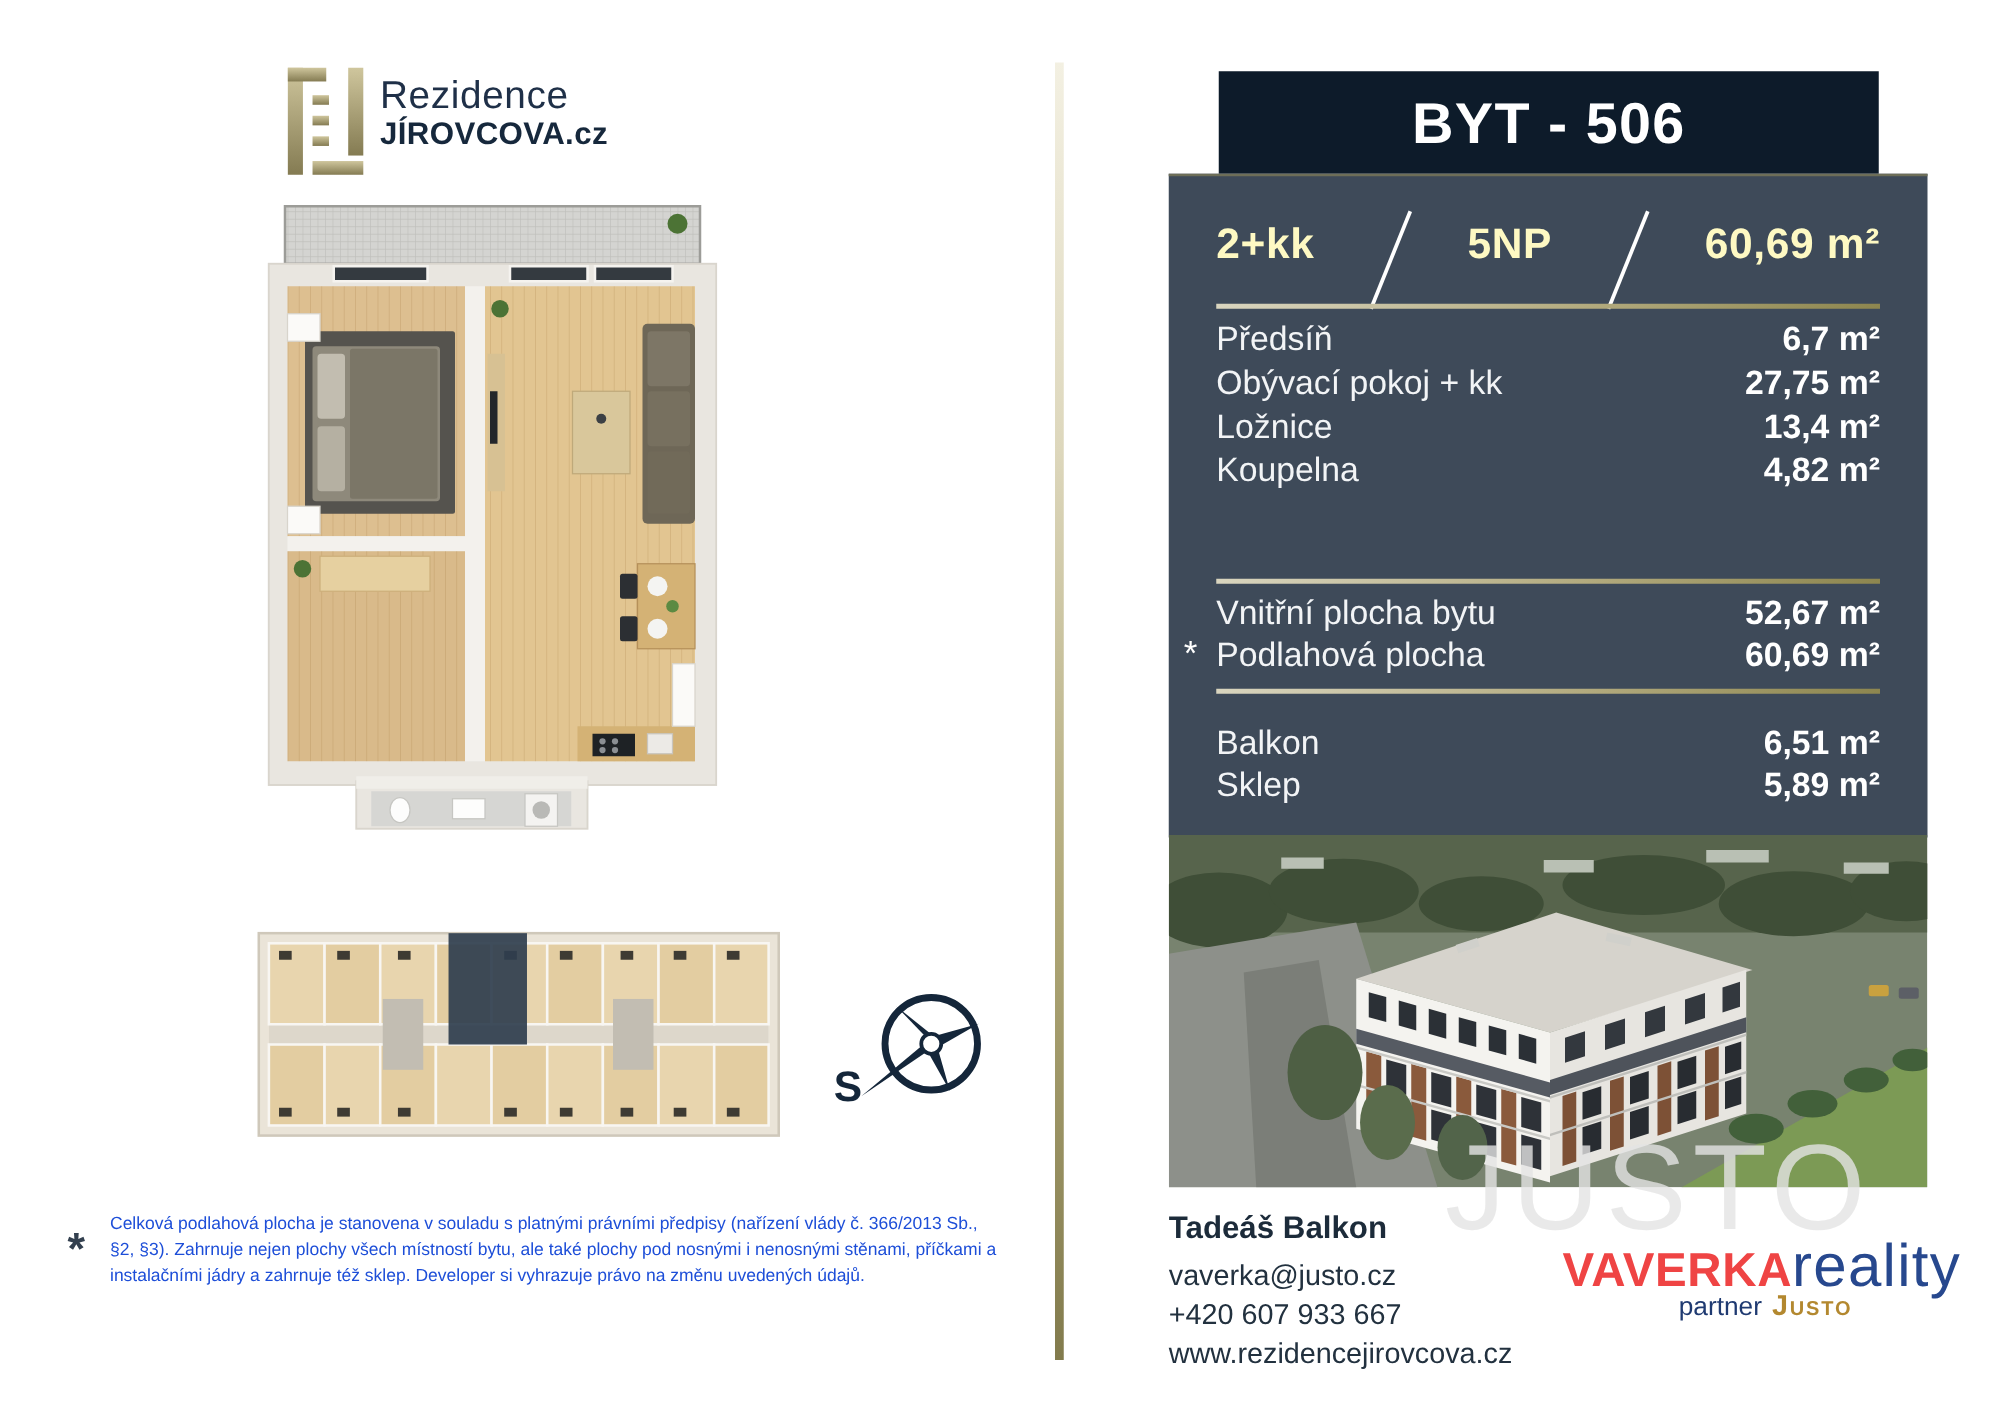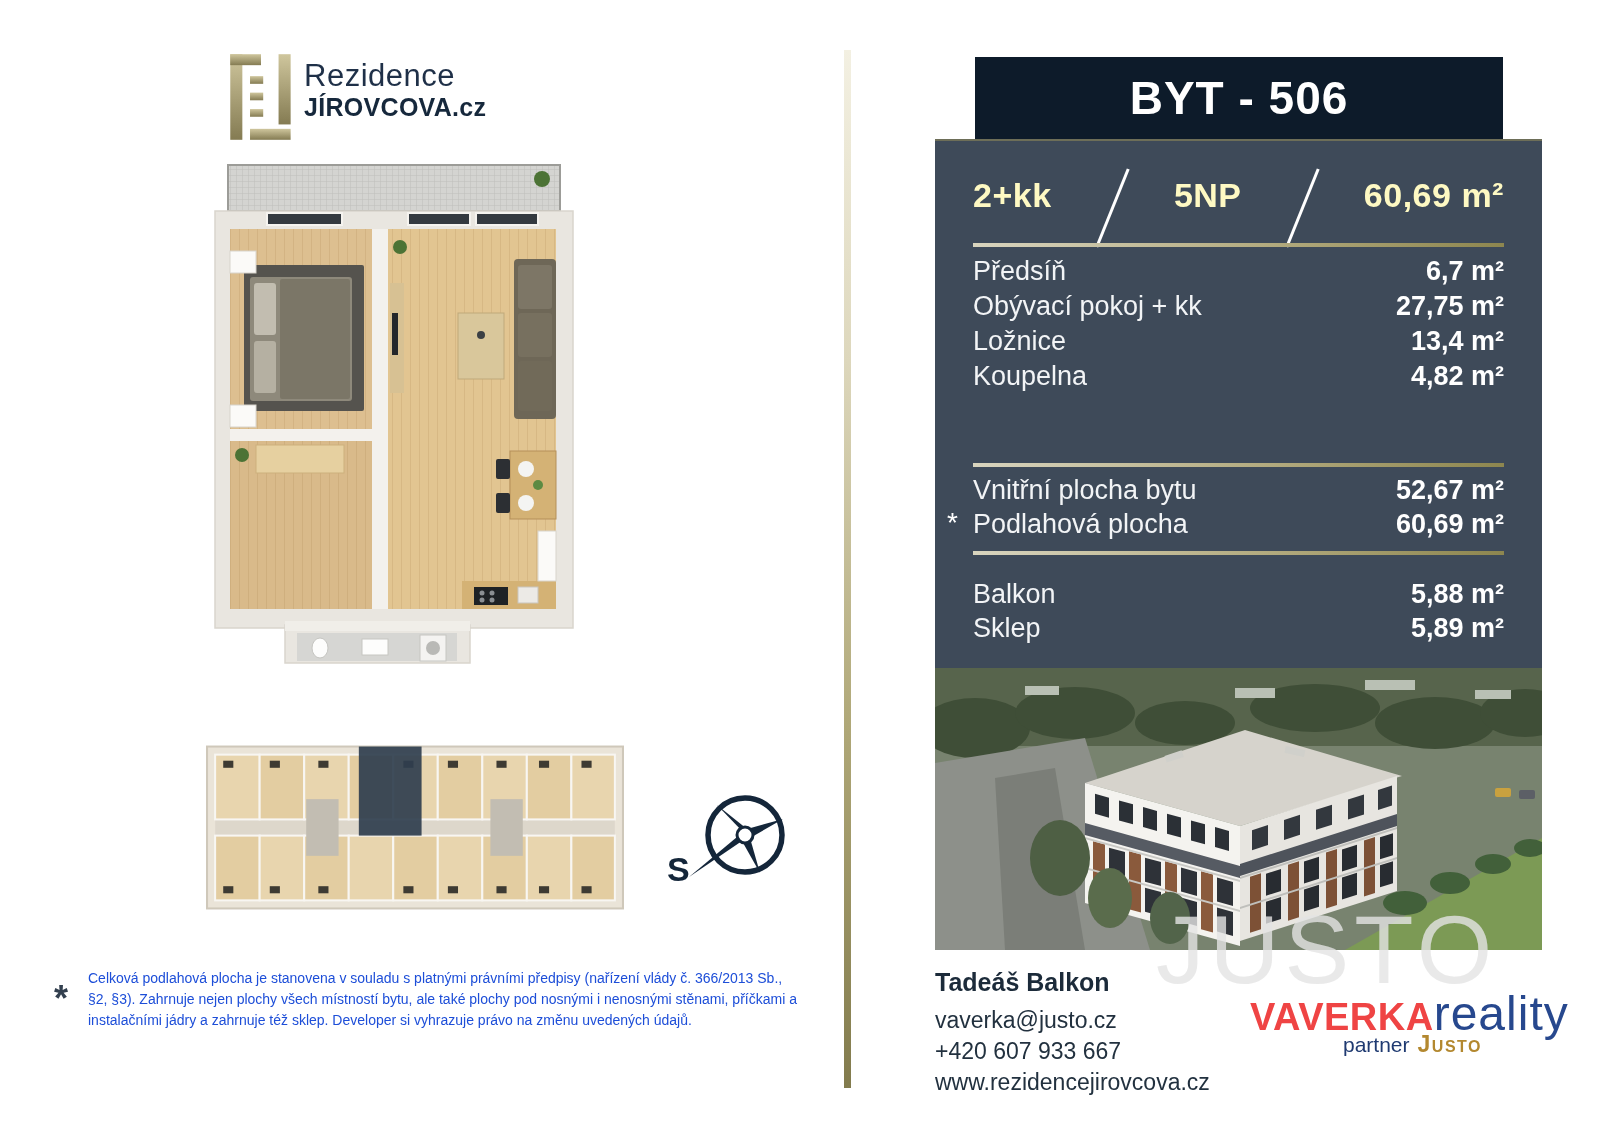--- a/index.html
+++ b/index.html
@@ -275,21 +275,21 @@
         <span class="val">60,69 m²</span>
       </div>
     </div>
     <span class="star-mark">*</span>
 
     <div class="gold-line gl3"></div>
 
     <div class="rows extras">
       <div class="row">
         <span class="lbl">Balkon</span>
-        <span class="val">5,88 m²</span>
+        <span class="val">6,51 m²</span>
       </div>
       <div class="row">
         <span class="lbl">Sklep</span>
         <span class="val">5,89 m²</span>
       </div>
     </div>
   </div>
 
   <div class="abs photo">
     <svg width="607" height="282" viewBox="0 0 607 282">

